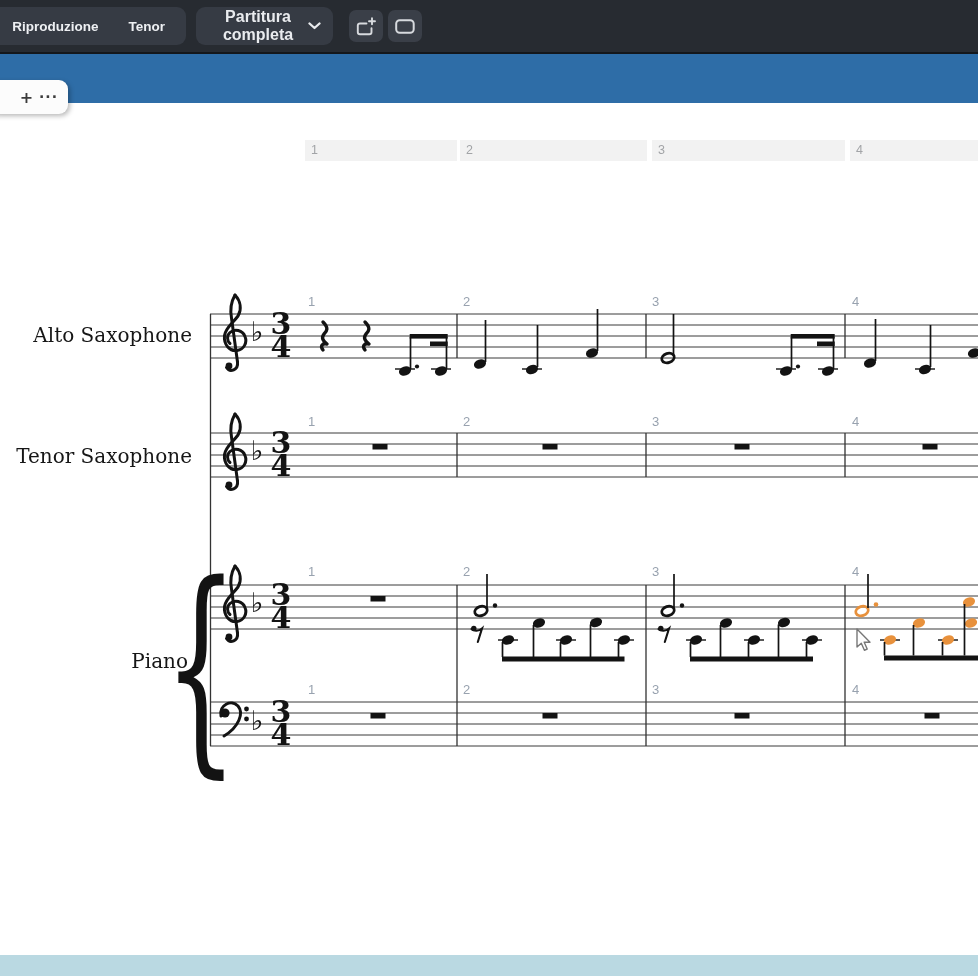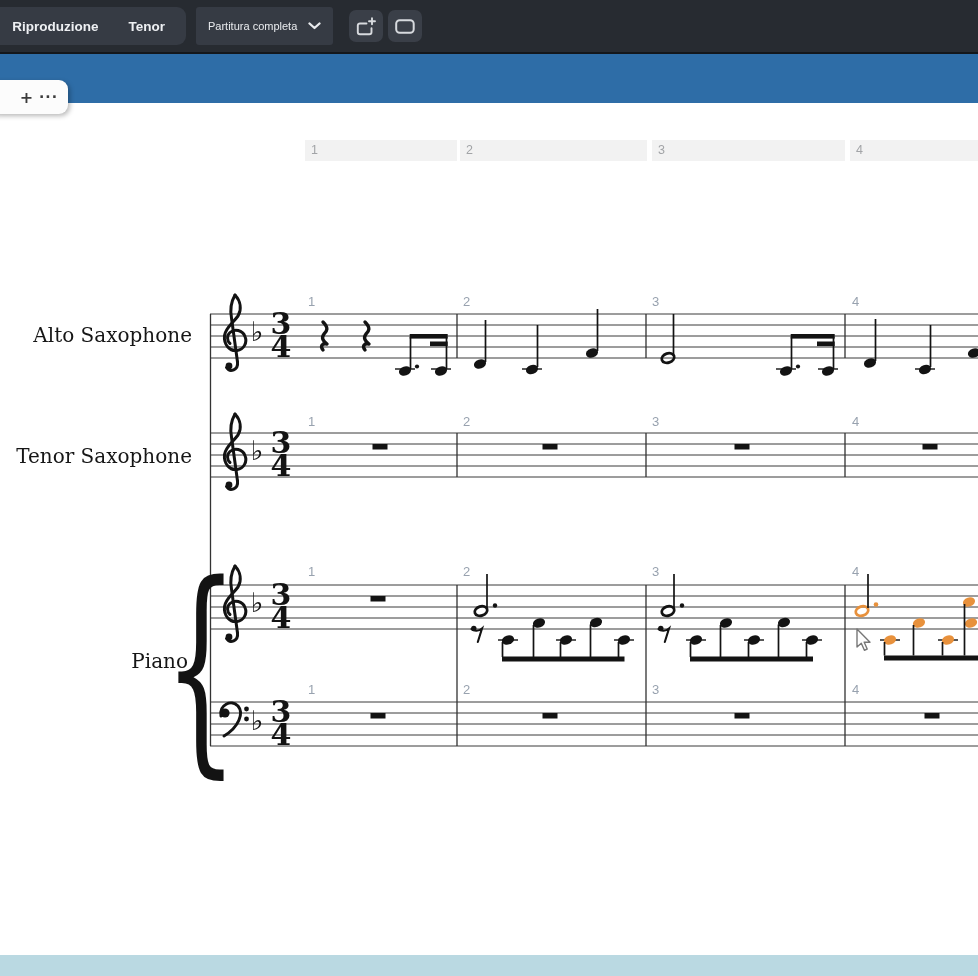--- a/index.html
+++ b/index.html
@@ -9,22 +9,22 @@
 
   
   .toolbar { position:absolute; top:0; left:0; width:100%; height:52px;
              background:#272b31; z-index:30; }
   .btn-group { position:absolute; left:-24px; top:7px; width:210px; height:38px;
                background:#363b44; border-radius:9px; display:flex; align-items:center;
                justify-content:flex-end; gap:0; padding-right:6px; }
   .tb-btn { background:transparent; border:none; color:#eef0f3; font-family:"Liberation Sans",sans-serif;
             font-size:13.5px; font-weight:700; padding:0 15px; height:100%; cursor:pointer; }
   .dropdown { position:absolute; left:196px; top:7px; width:137px; height:38px;
-              background:#363b44; border:none; border-radius:3px; color:#e9ebee;
-              font-family:"Liberation Sans",sans-serif; font-size:11px; font-weight:400;
+              background:#363b44; border:none; border-radius:9px; color:#e9ebee;
+              font-family:"Liberation Sans",sans-serif; font-size:16px; font-weight:700;
               display:flex; align-items:center; justify-content:space-between;
               padding:0 12px; cursor:pointer; }
   .icon-btn { position:absolute; top:10px; width:34px; height:32px; background:#3a3f48;
               border:none; border-radius:7px; display:flex; align-items:center;
               justify-content:center; cursor:pointer; }
   .icon-btn svg { stroke:#d7dade; fill:none; }
 
   
   .bluebar { position:absolute; top:52px; left:0; width:100%; height:51px;
              background:#2e6da7; border-top:2px solid #14171b; z-index:20; }

